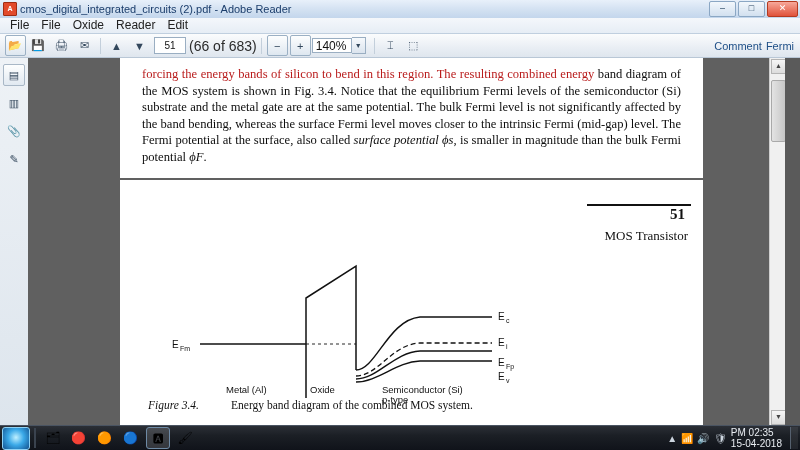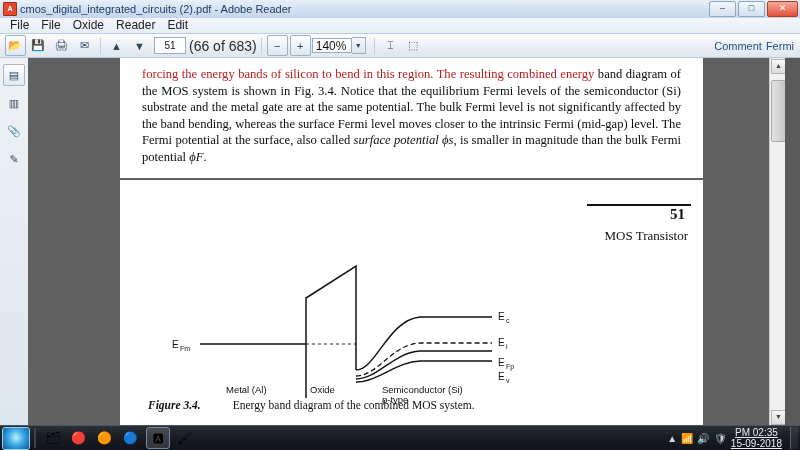--- a/index.html
+++ b/index.html
@@ -267,21 +267,21 @@
     margin-left: 20px;
   }
   .fig-caption {
     position: absolute;
     left: 28px; bottom: 14px;
     font-family: "Liberation Serif", serif;
     font-size: 11.5px;
     color: #111;
     white-space: nowrap;
   }
-  .fig-caption b { font-style: italic; font-weight: bold; }
+  .fig-caption b { font-style: italic; font-weight: normal; }
   .fig-caption .cap-text { margin-left: 32px; }
 
   svg.band { position: absolute; left: 0; top: 0; }
 
   .scroll-v {
     position: absolute;
     right: 0; top: 0;
     width: 15px; height: 368px;
     background: #f0f0f0;
     border-left: 1px solid #cfcfcf;
@@ -344,26 +344,25 @@
     background: rgba(255,255,255,0.15);
   }
   .tray {
     position: absolute;
     right: 2px;
     display: flex;
     align-items: center;
     gap: 4px;
   }
   .tray .clock {
-    text-align: center;
+    text-align: left;
     color: #e9edf2;
     font-size: 10px;
     line-height: 11px;
     padding-right: 4px;
-    text-decoration: underline;
   }
   .tray-icon {
     font-size: 10px;
     color: #cdd6e0;
   }
   .show-desktop {
     width: 7px; height: 22px;
     border-left: 1px solid #55606e;
     background: rgba(255,255,255,0.07);
   }
@@ -502,19 +501,19 @@
     <div class="task-icon">🔵</div>
     <div class="task-icon active">🅰</div>
     <div class="task-icon">🖌</div>
     <div class="tray">
       <span class="tray-icon">▲</span>
       <span class="tray-icon">📶</span>
       <span class="tray-icon">🔊</span>
       <span class="tray-icon">🛡</span>
       <div class="clock">
         <div>PM 02:35</div>
-        <div>15-09-2018</div>
+        <div>15-04-2018</div>
       </div>
       <div class="show-desktop"></div>
     </div>
   </div>
 
 </div>
 
 </body></html>

